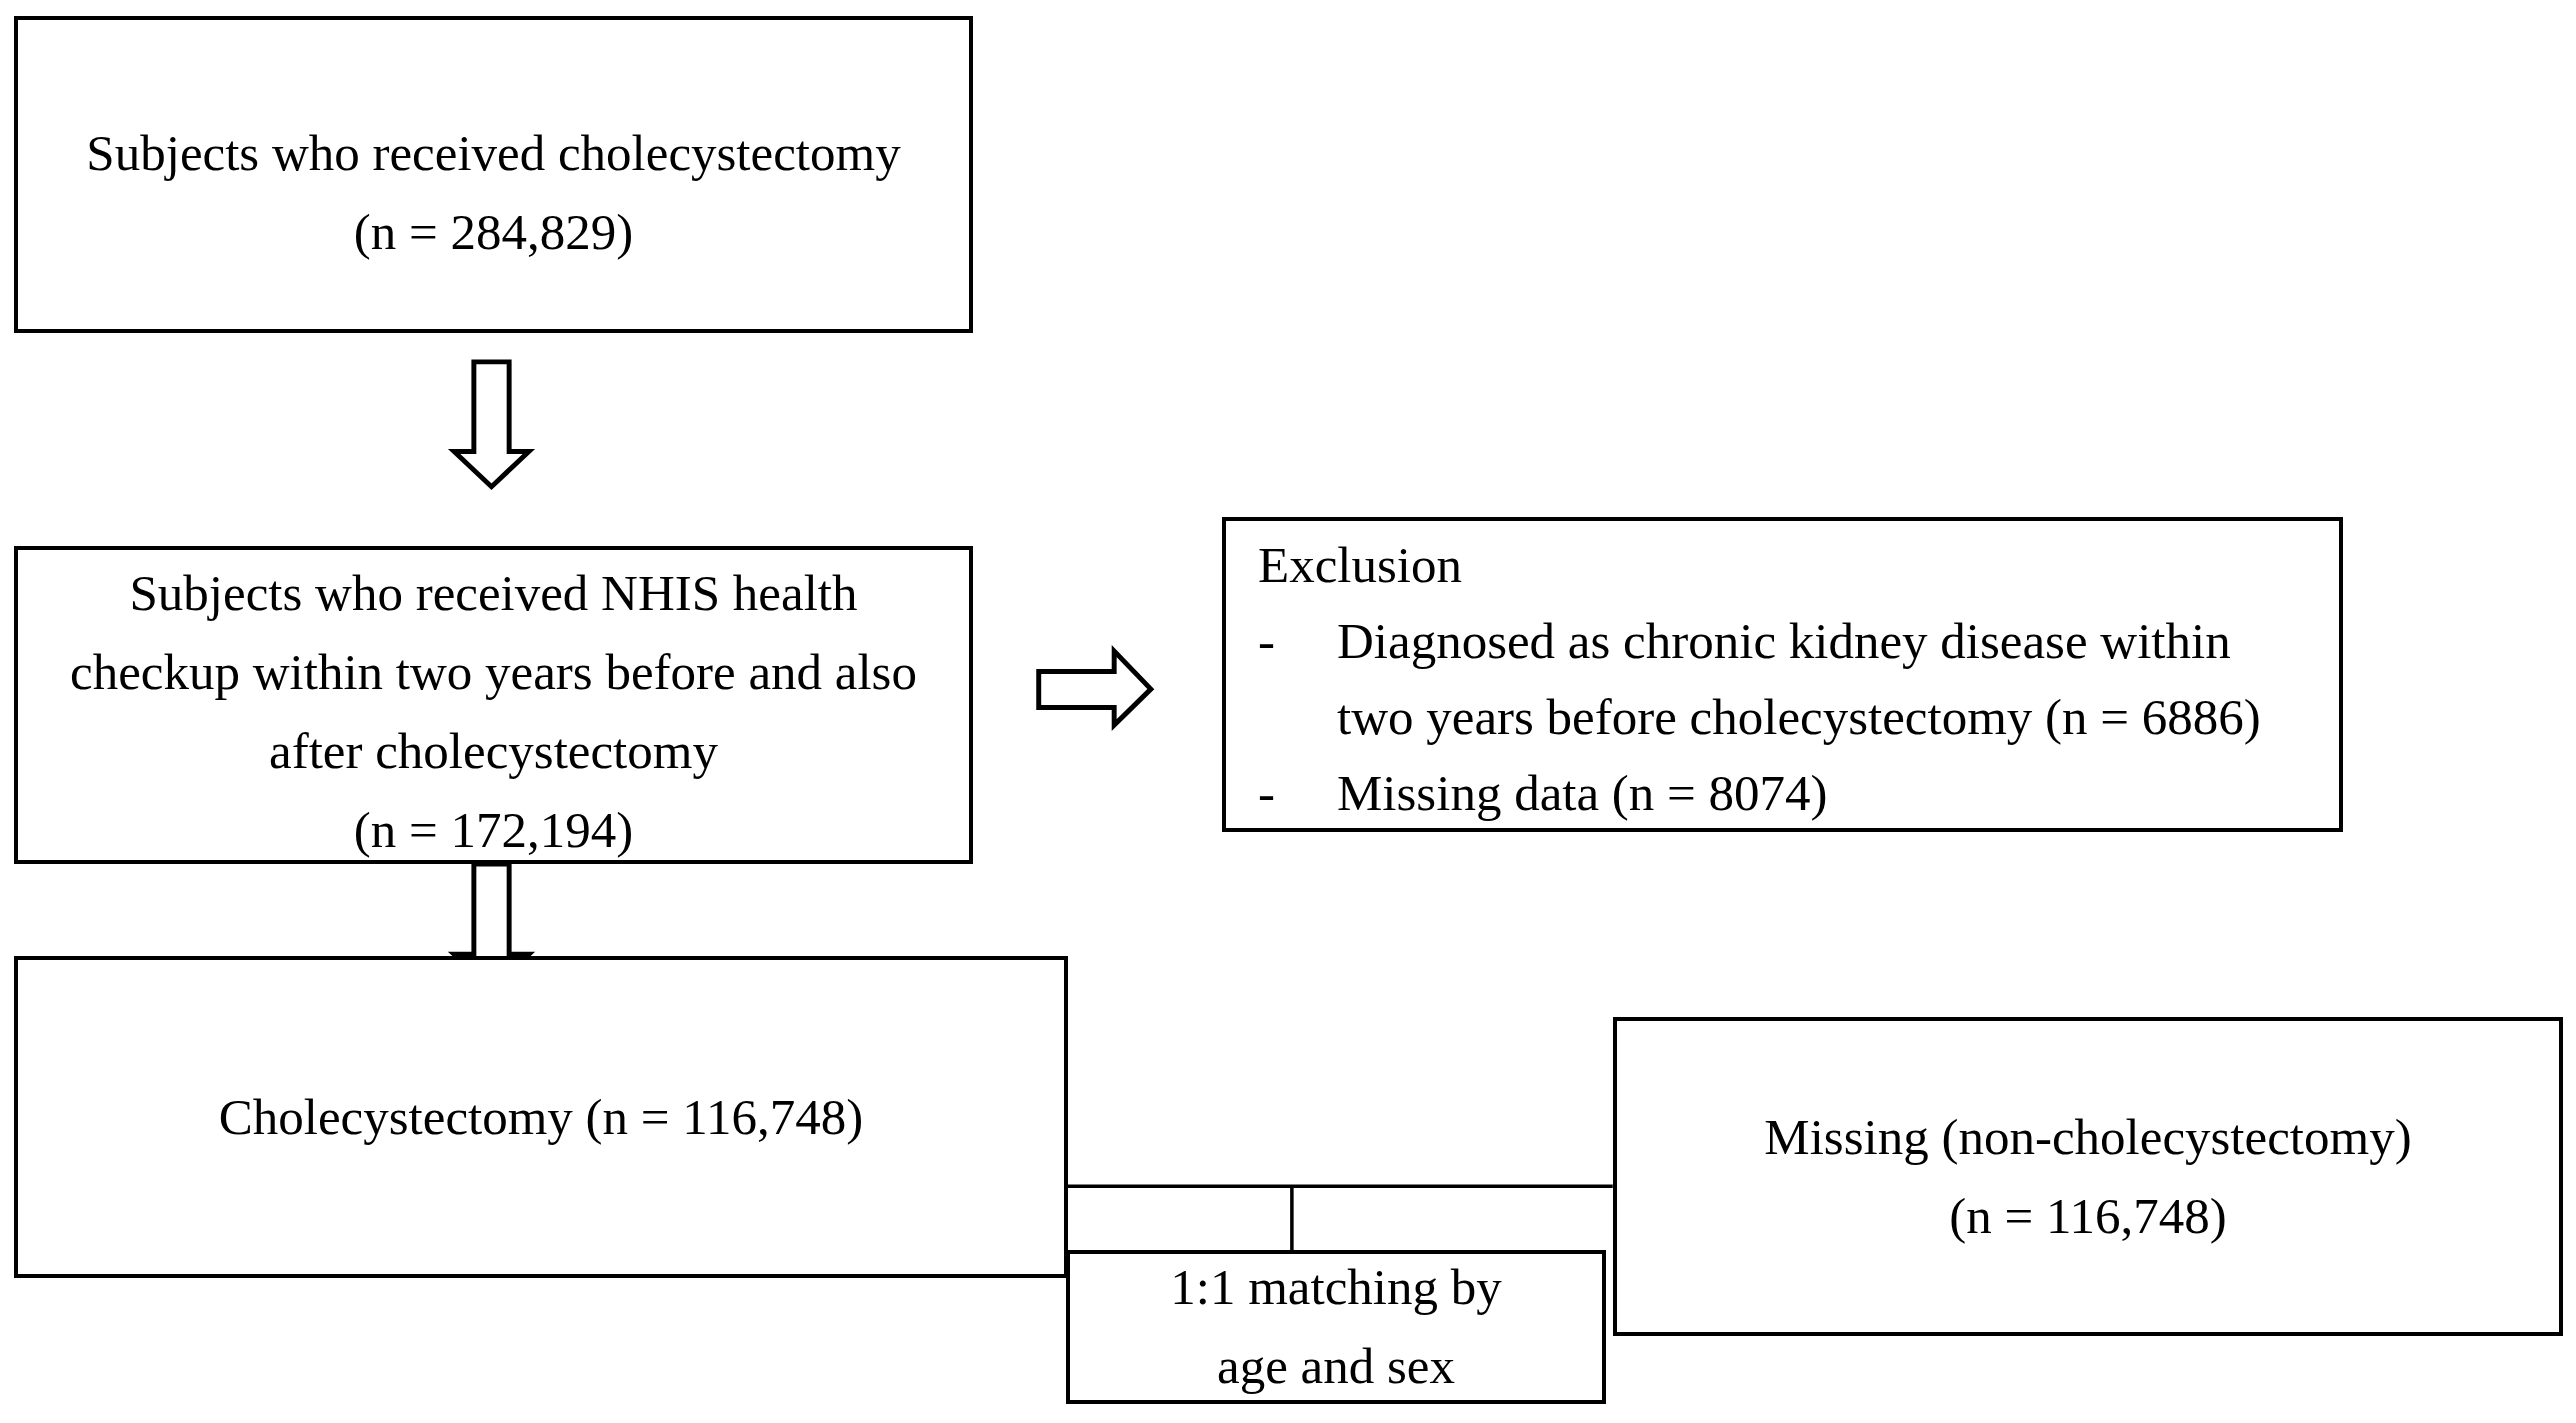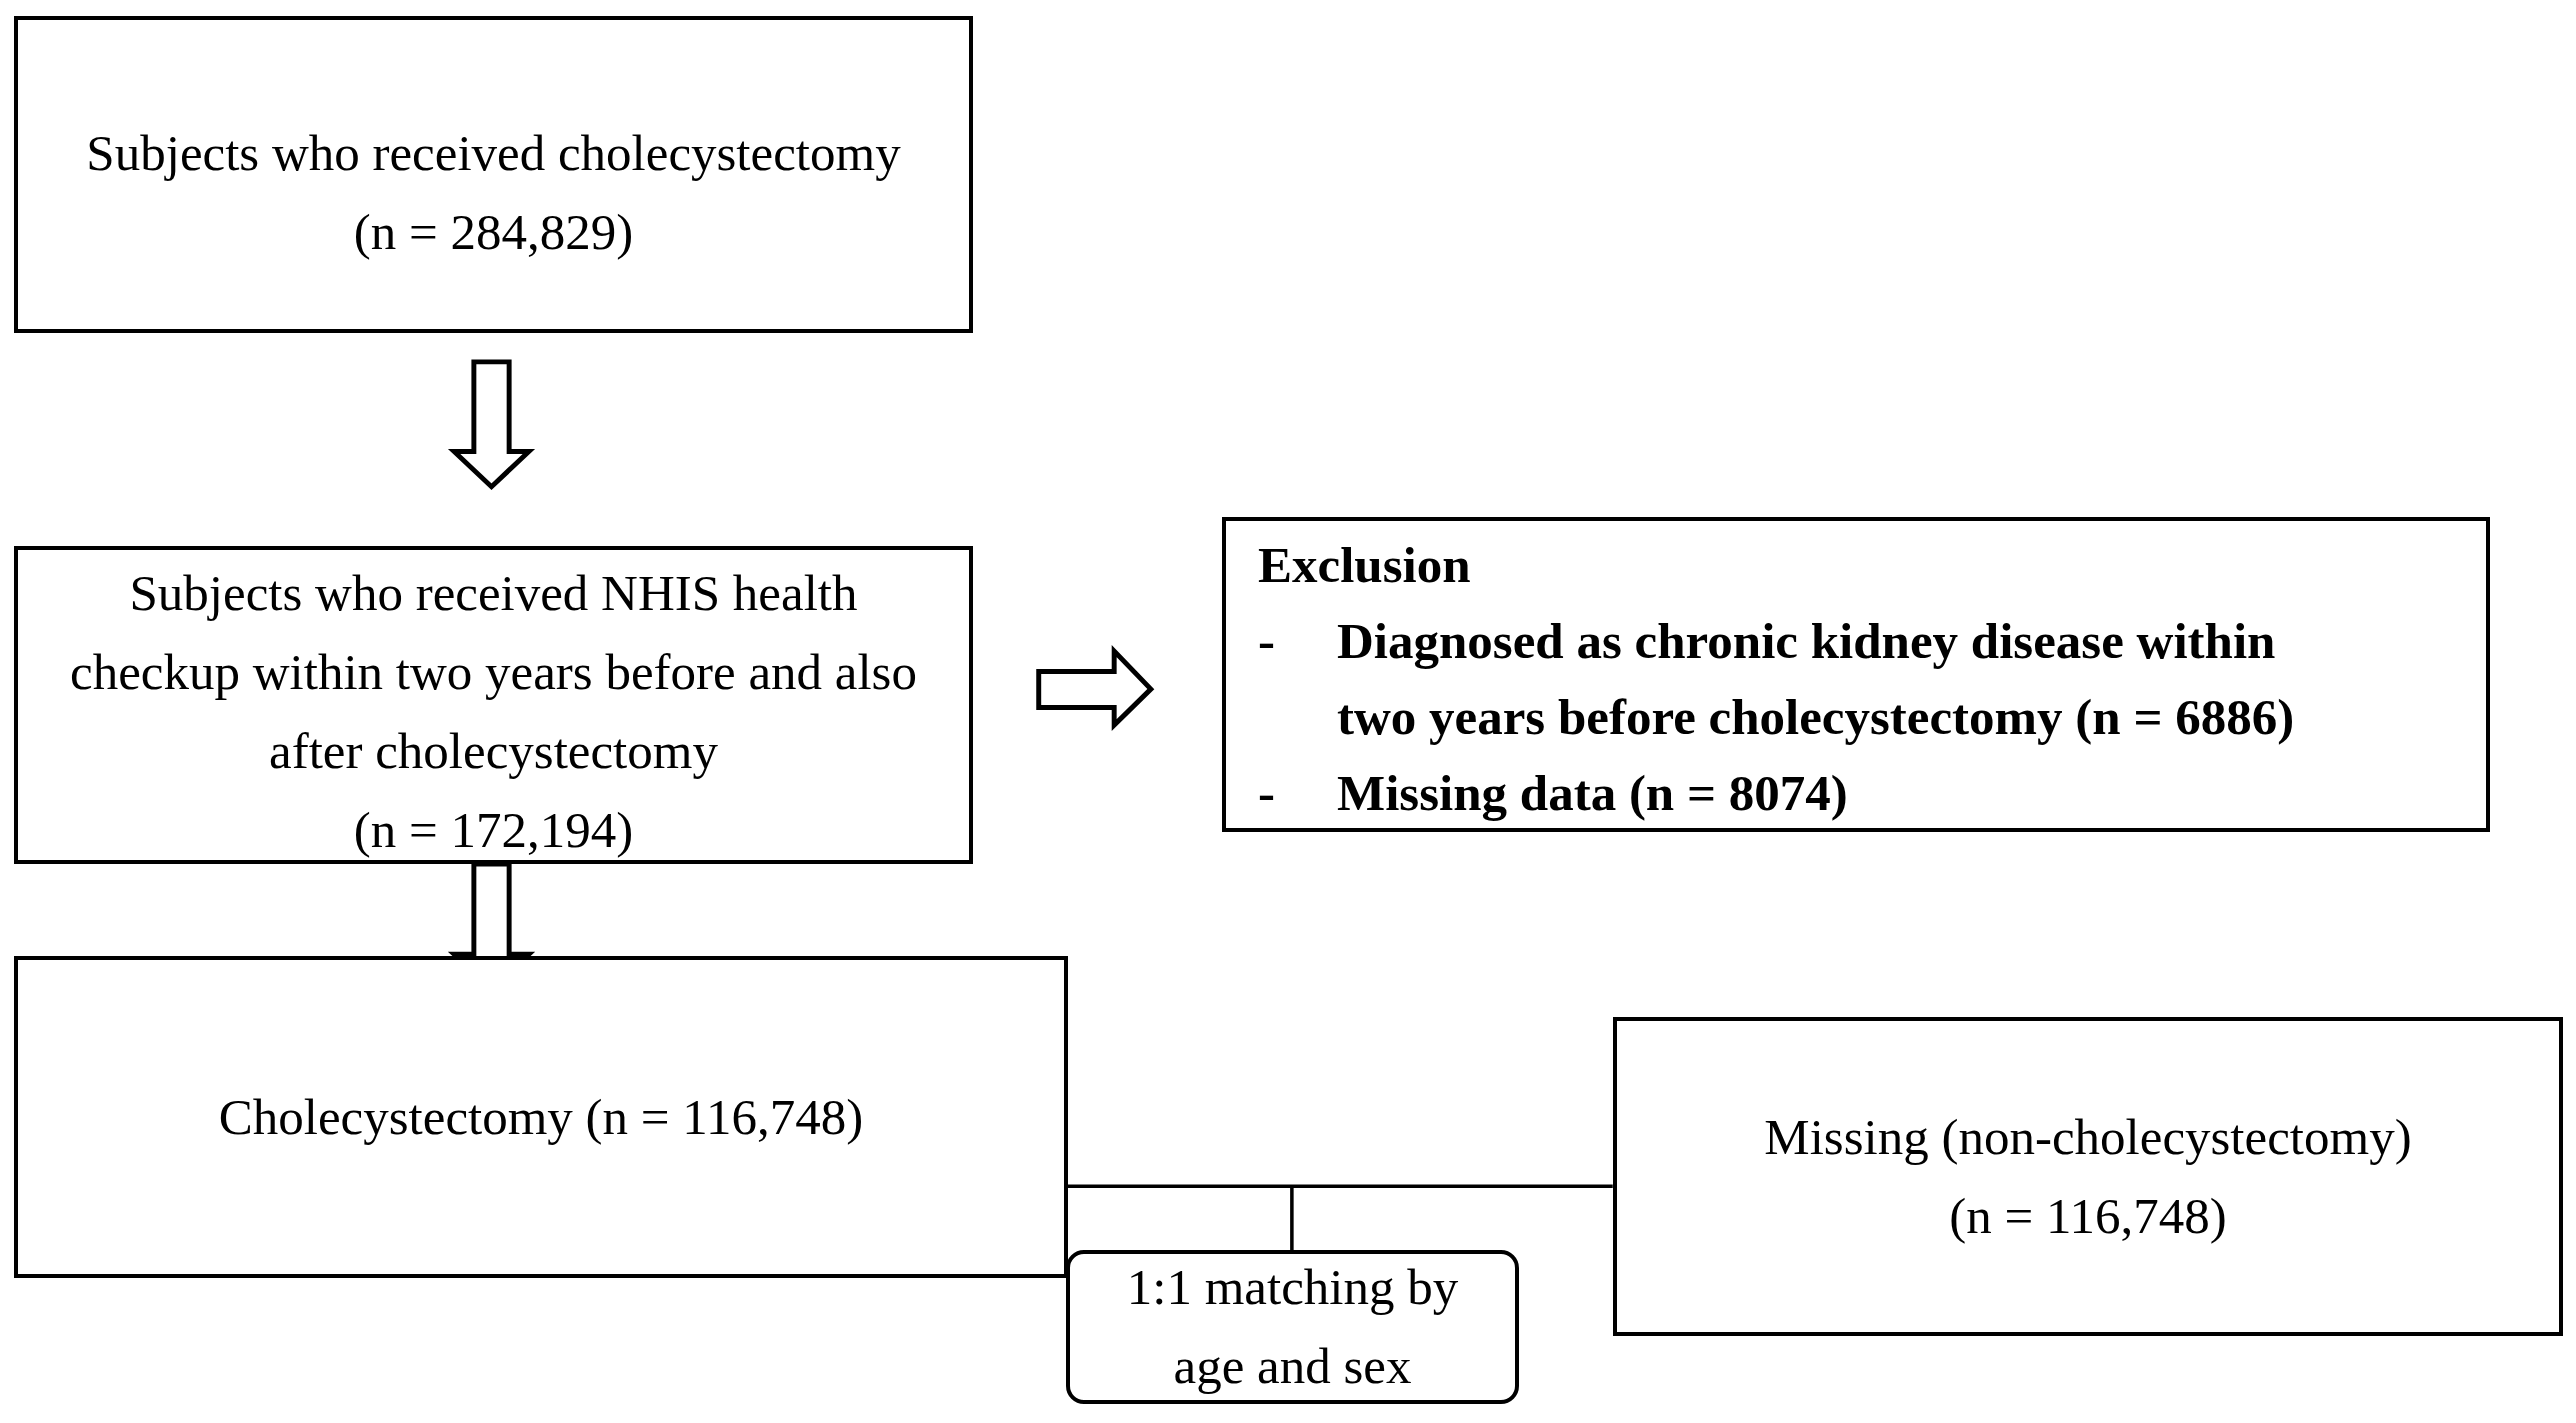--- a/index.html
+++ b/index.html
@@ -84,35 +84,35 @@
     <div class="fline">(n = 284,829)</div>
   </div>
 
   <div class="fbox" style="left:14px; top:514px; width:959px; height:318px; padding-top:14px;margin-top:32px;">
     <div class="fline">Subjects who received NHIS health</div>
     <div class="fline">checkup within two years before and also</div>
     <div class="fline">after cholecystectomy</div>
     <div class="fline">(n = 172,194)</div>
   </div>
 
-  <div class="fbox excl" style="left:1222px; top:517px; width:1268px; height:315px;font-weight:bold;">
+  <div class="fbox excl" style="left:1222px; top:517px; width:1121px; height:315px;">
     <div class="fline">Exclusion</div>
     <div class="fline"><span class="bullet">-</span><span>Diagnosed as chronic kidney disease within</span></div>
     <div class="fline cont">two years before cholecystectomy (n = 6886)</div>
     <div class="fline"><span class="bullet">-</span><span>Missing data (n = 8074)</span></div>
   </div>
 
   <div class="fbox" style="left:14px; top:956px; width:1054px; height:322px;">
     <div class="fline">Cholecystectomy (n = 116,748)</div>
   </div>
 
   <div class="fbox" style="left:1613px; top:1017px; width:950px; height:319px;">
     <div class="fline">Missing (non-cholecystectomy)</div>
     <div class="fline">(n = 116,748)</div>
   </div>
 
-  <div class="fbox" style="left:1066px; top:1250px; width:453px; height:154px;border-radius:18px;">
+  <div class="fbox" style="left:1066px; top:1250px; width:540px; height:154px;">
     <div class="fline">1:1 matching by</div>
     <div class="fline">age and sex</div>
   </div>
 
 </div>
 
 
 </body></html>

